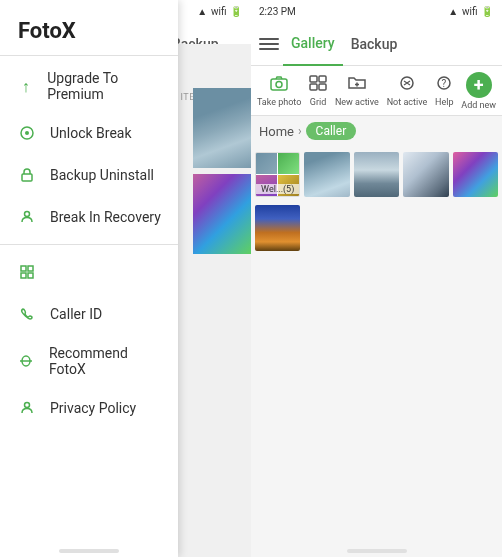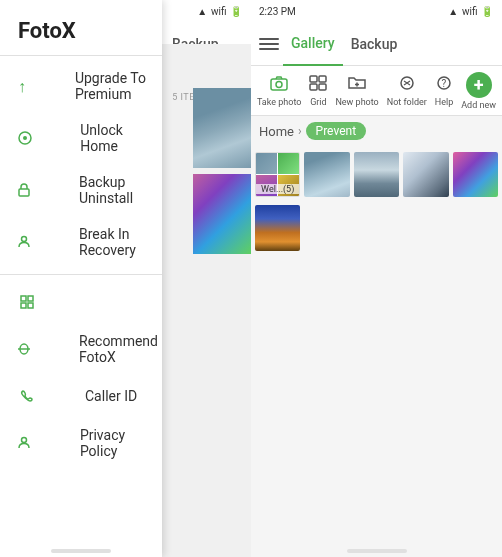--- a/index.html
+++ b/index.html
@@ -71,21 +71,21 @@
       height: 2px;
       background: #555;
       border-radius: 2px;
     }
 
     
     .sidebar-overlay {
       position: absolute;
       top: 0;
       left: 0;
-      width: 162px;
+      width: 178px;
       height: 100%;
       background: #fff;
       z-index: 10;
       display: flex;
       flex-direction: column;
       box-shadow: 2px 0 8px rgba(0,0,0,0.15);
     }
 
     .sidebar-app-name {
       font-size: 22px;
@@ -114,21 +114,20 @@
       display: flex;
       align-items: center;
       justify-content: center;
       color: #4caf50;
       font-size: 16px;
     }
 
     .sidebar-item-label {
       font-size: 14px;
       color: #333;
-      margin-left: 35px;
     }
 
     .sidebar-divider2 {
       height: 1px;
       background: #e0e0e0;
       margin: 6px 0;
     }
 
     
     .gallery-bg {
@@ -495,21 +494,21 @@
       <span class="sidebar-item-label">Upgrade To Premium</span>
     </div>
 
     <div class="sidebar-item">
       <div class="sidebar-item-icon">
         <svg width="16" height="16" viewBox="0 0 16 16" fill="none">
           <circle cx="8" cy="8" r="6" stroke="#4caf50" stroke-width="1.5"></circle>
           <circle cx="8" cy="8" r="2" fill="#4caf50"></circle>
         </svg>
       </div>
-      <span class="sidebar-item-label">Unlock Home</span>
+      <span class="sidebar-item-label">Unlock Break</span>
     </div>
 
 
     <div class="sidebar-item">
       <div class="sidebar-item-icon">
         <svg width="16" height="16" viewBox="0 0 16 16" fill="none">
           <rect x="3" y="7" width="10" height="7" rx="1" stroke="#4caf50" stroke-width="1.5"></rect>
           <path d="M5 7 V5 A3 3 0 0 1 11 5 V7" stroke="#4caf50" stroke-width="1.5" fill="none"></path>
         </svg>
       </div>
@@ -535,35 +534,35 @@
           <rect x="9" y="2" width="5" height="5" stroke="#4caf50" stroke-width="1.5"></rect>
           <rect x="2" y="9" width="5" height="5" stroke="#4caf50" stroke-width="1.5"></rect>
           <rect x="9" y="9" width="5" height="5" stroke="#4caf50" stroke-width="1.5"></rect>
         </svg>
       </div>
     </div>
 
     <div class="sidebar-item">
       <div class="sidebar-item-icon">
         <svg width="16" height="16" viewBox="0 0 16 16" fill="none">
+          <path d="M4 3 C4 3 5 3 6 5 C7 7 6 7.5 6 8 C6 8.5 8 11 9 11 C10 11 10 10 11 10 C12 10 13 11 13 11 C13 11 13 13 11 13 C9 13 4 8 3 6 C2 4 4 3 4 3Z" stroke="#4caf50" stroke-width="1.5" fill="none"></path>
+        </svg>
+      </div>
+      <span class="sidebar-item-label">Caller ID</span>
+    </div>
+
+    <div class="sidebar-item">
+      <div class="sidebar-item-icon">
+        <svg width="16" height="16" viewBox="0 0 16 16" fill="none">
           <path d="M4 8 C4 5 6 3 8 3 C10 3 12 5 12 8" stroke="#4caf50" stroke-width="1.5" fill="none"></path>
           <path d="M4 8 C4 11 6 13 8 13 C10 13 12 11 12 8" stroke="#4caf50" stroke-width="1.5" fill="none"></path>
           <line x1="2" y1="8" x2="14" y2="8" stroke="#4caf50" stroke-width="1.5"></line>
         </svg>
       </div>
       <span class="sidebar-item-label">Recommend FotoX</span>
-    </div>
-
-    <div class="sidebar-item">
-      <div class="sidebar-item-icon">
-        <svg width="16" height="16" viewBox="0 0 16 16" fill="none">
-          <path d="M4 3 C4 3 5 3 6 5 C7 7 6 7.5 6 8 C6 8.5 8 11 9 11 C10 11 10 10 11 10 C12 10 13 11 13 11 C13 11 13 13 11 13 C9 13 4 8 3 6 C2 4 4 3 4 3Z" stroke="#4caf50" stroke-width="1.5" fill="none"></path>
-        </svg>
-      </div>
-      <span class="sidebar-item-label">Caller ID</span>
     </div>
 
     <div class="sidebar-item">
       <div class="sidebar-item-icon">
         <svg width="16" height="16" viewBox="0 0 16 16" fill="none">
           <circle cx="8" cy="5" r="2.5" stroke="#4caf50" stroke-width="1.5"></circle>
           <path d="M3 13 C3 10 5 8.5 8 8.5 C11 8.5 13 10 13 13" stroke="#4caf50" stroke-width="1.5" fill="none"></path>
         </svg>
       </div>
       <span class="sidebar-item-label">Privacy Policy</span>
@@ -620,50 +619,50 @@
       <span class="icon-label">Grid</span>
     </div>
     <div class="toolbar-icon-item">
       <span class="icon-sym">
         <svg width="18" height="16" viewBox="0 0 18 16" fill="none">
           <path d="M1 4 L1 13 L17 13 L17 5 L8 5 L6 3 L1 3 Z" stroke="#555" stroke-width="1.5" fill="none"></path>
           <line x1="9" y1="7.5" x2="9" y2="11.5" stroke="#555" stroke-width="1.5"></line>
           <line x1="7" y1="9.5" x2="11" y2="9.5" stroke="#555" stroke-width="1.5"></line>
         </svg>
       </span>
-      <span class="icon-label">New photo</span>
+      <span class="icon-label">New active</span>
     </div>
     <div class="toolbar-icon-item">
       <span class="icon-sym">
         <svg width="18" height="16" viewBox="0 0 18 16" fill="none">
           <circle cx="9" cy="8" r="6" stroke="#555" stroke-width="1.5"></circle>
           <path d="M6 6 L12 10 M6 10 L12 6" stroke="#555" stroke-width="1.2"></path>
         </svg>
       </span>
-      <span class="icon-label">Not folder</span>
+      <span class="icon-label">Not active</span>
     </div>
     <div class="toolbar-icon-item">
       <span class="icon-sym">
         <svg width="18" height="16" viewBox="0 0 18 16" fill="none">
           <circle cx="9" cy="8" r="6" stroke="#555" stroke-width="1.5"></circle>
           <text x="6.5" y="12" font-size="10" fill="#555">?</text>
         </svg>
       </span>
       <span class="icon-label">Help</span>
     </div>
     <div class="toolbar-icon-item">
       <div class="add-new-icon">+</div>
       <span class="icon-label">Add new</span>
     </div>
   </div>
 
   <div class="breadcrumb-bar">
     <span class="breadcrumb-home">Home</span>
     <span class="breadcrumb-arrow">›</span>
-    <span class="breadcrumb-current">Prevent</span>
+    <span class="breadcrumb-current">Caller</span>
   </div>
 
   <div class="gallery-area">
 
     <div class="gallery-grid">
 
       <div class="gallery-cell folder">
         <div class="folder-inner">
           <div class="folder-sub folder-sub-1"></div>
           <div class="folder-sub folder-sub-2"></div>

